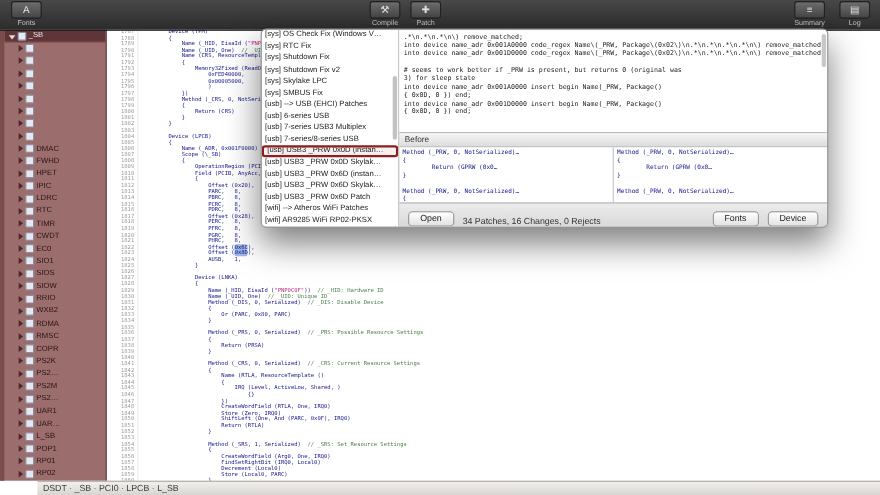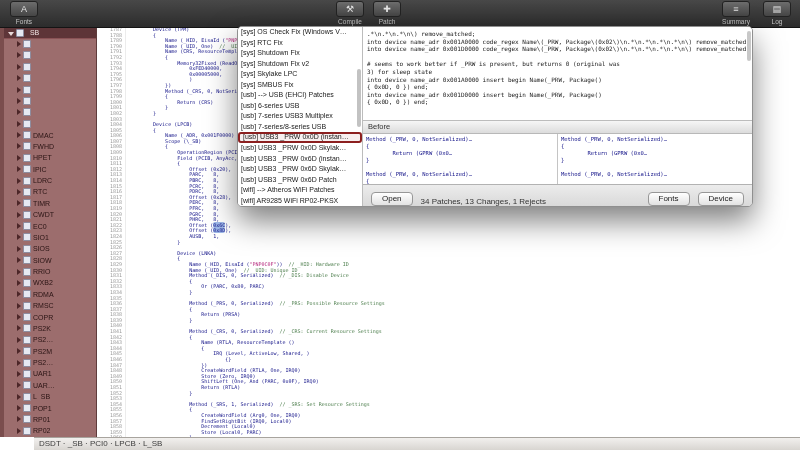--- a/index.html
+++ b/index.html
@@ -415,19 +415,19 @@
           <div>Method (_PRW, 0, NotSerialized)…</div>
           <div>{</div>
           <div>        Return (GPRW (0x0…</div>
           <div>}</div>
           <div> </div>
           <div>Method (_PRW, 0, NotSerialized)…</div>
         </div>
     </div>
     <div class="dialog-footer">
       <button class="btn">Open</button>
-      <span class="footer-status">34 Patches, 13 Changes, 1 Rejects</span>
+      <span class="footer-status">34 Patches, 16 Changes, 0 Rejects</span>
       <span class="spacer"></span>
       <button class="btn">Fonts</button>
       <button class="btn">Device</button>
     </div>
   </div>
 </div>
 
 </body></html>

